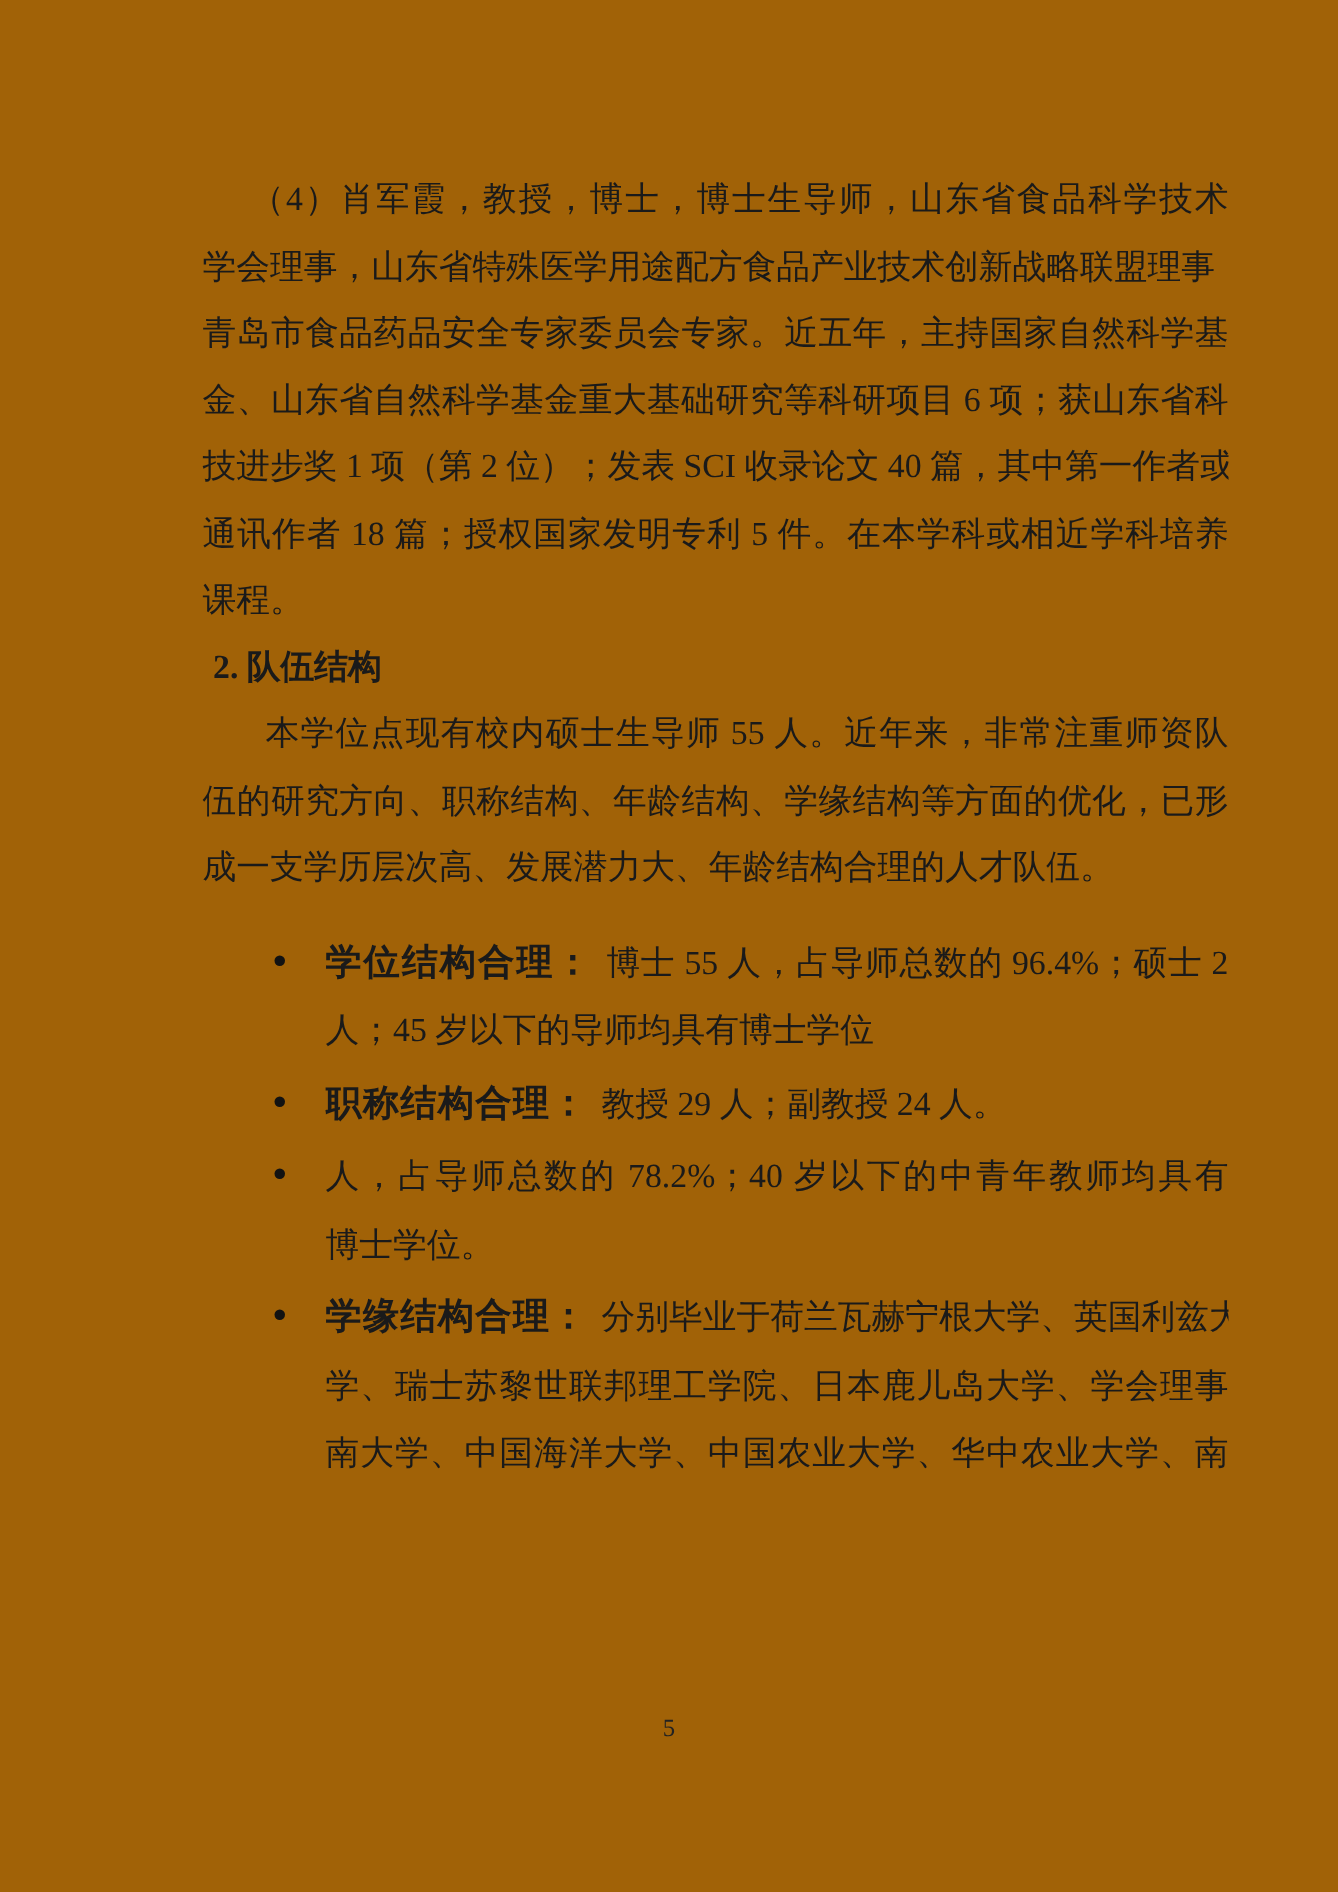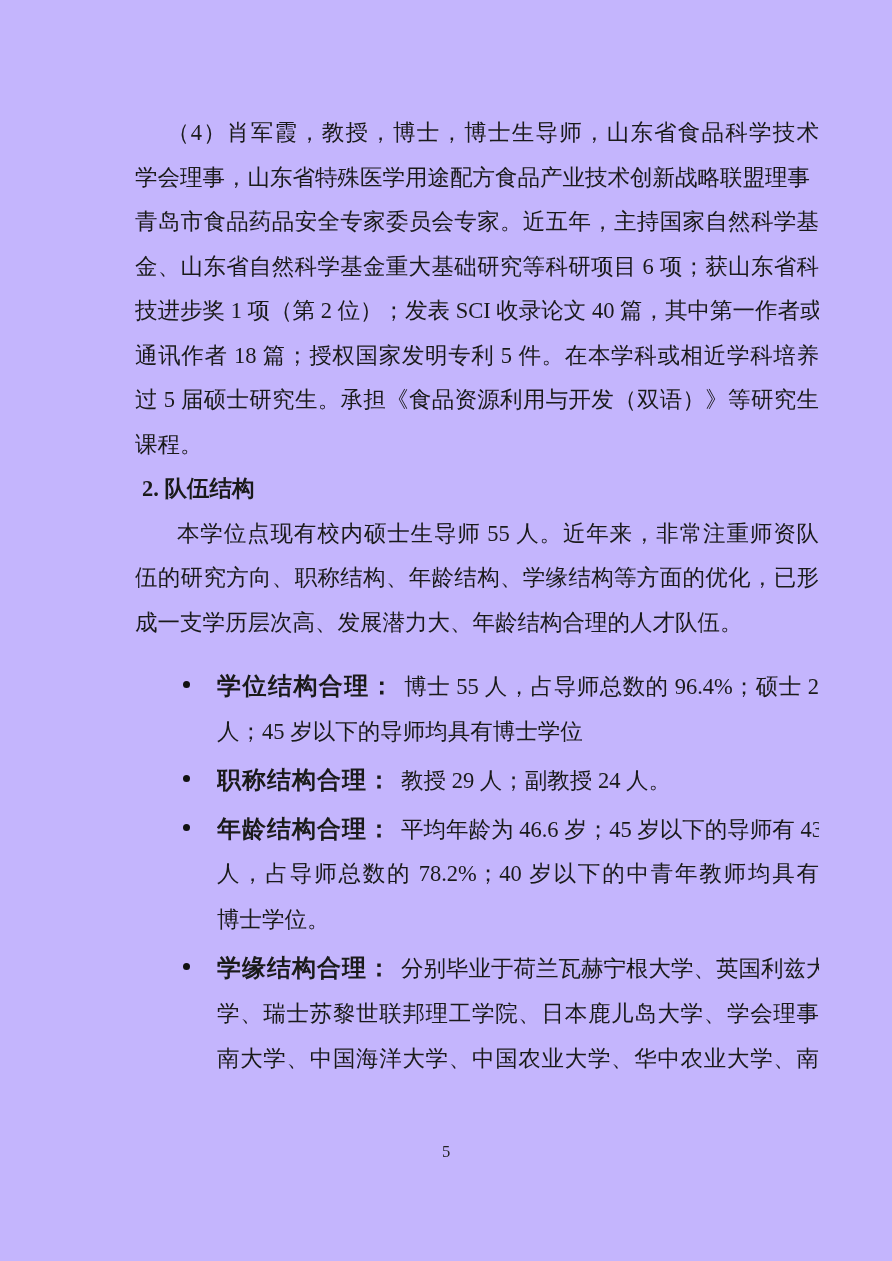--- a/index.html
+++ b/index.html
@@ -1,21 +1,21 @@
 <!DOCTYPE html>
 <html><head>
 <meta charset="utf-8">
 <style>
   html, body { margin: 0; padding: 0; background: #e8e8e8; }
   .page {
     position: relative;
     width: 892px;
     height: 1261px;
     margin: 0 auto;
-    background: #c4b5fd;
+    background: #a16207;
     color: #1a1a1a;
     font-family: "Liberation Serif", "DejaVu Serif", serif;
     overflow: hidden;
   }
   .content {
     position: absolute;
     left: 135px;
     top: 111px;
     width: 684px;
     font-size: 22.5px;
@@ -75,21 +75,20 @@
 <div class="page">
   <div class="content">
 
     <div>
       <div class="line pl32">（4）肖军霞，教授，博士，博士生导师，山东省食品科学技术</div>
       <div class="line">学会理事，山东省特殊医学用途配方食品产业技术创新战略联盟理事，</div>
       <div class="line">青岛市食品药品安全专家委员会专家。近五年，主持国家自然科学基</div>
       <div class="line">金、山东省自然科学基金重大基础研究等科研项目 6 项；获山东省科</div>
       <div class="line">技进步奖 1 项（第 2 位）；发表 SCI 收录论文 40 篇，其中第一作者或</div>
       <div class="line">通讯作者 18 篇；授权国家发明专利 5 件。在本学科或相近学科培养</div>
-      <div class="line">过 5 届硕士研究生。承担《食品资源利用与开发（双语）》等研究生</div>
       <div class="line last">课程。</div>
     </div>
 
     <div class="line last pl7">2. 队伍结构</div>
 
     <div>
       <div class="line pl42">本学位点现有校内硕士生导师 55 人。近年来，非常注重师资队</div>
       <div class="line">伍的研究方向、职称结构、年龄结构、学缘结构等方面的优化，已形</div>
       <div class="line last">成一支学历层次高、发展潜力大、年龄结构合理的人才队伍。</div>
     </div>
@@ -106,23 +105,20 @@
 
       <div class="bullet-item">
         <span class="bullet-dot"></span>
         <div class="line last">
           <span class="blabel">职称结构合理：</span><span>教授 29 人；副教授 24 人。</span>
         </div>
       </div>
 
       <div class="bullet-item">
         <span class="bullet-dot"></span>
-        <div class="line">
-          <span class="blabel">年龄结构合理：</span><span>平均年龄为 46.6 岁；45 岁以下的导师有 43</span>
-        </div>
         <div class="line">人，占导师总数的 78.2%；40 岁以下的中青年教师均具有</div>
         <div class="line last">博士学位。</div>
       </div>
 
       <div class="bullet-item">
         <span class="bullet-dot"></span>
         <div class="line">
           <span class="blabel">学缘结构合理：</span><span>分别毕业于荷兰瓦赫宁根大学、英国利兹大</span>
         </div>
         <div class="line">学、瑞士苏黎世联邦理工学院、日本鹿儿岛大学、学会理事</div>

